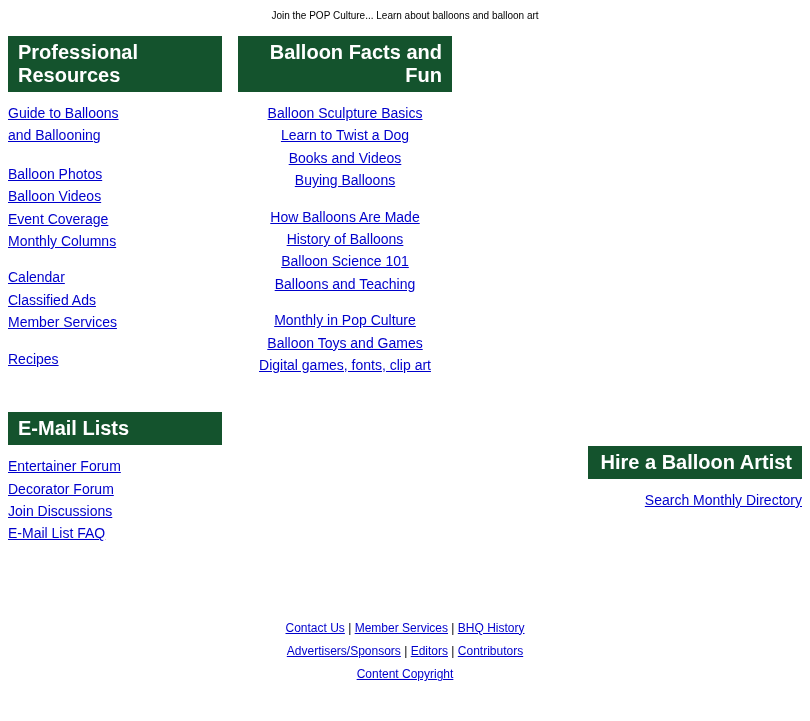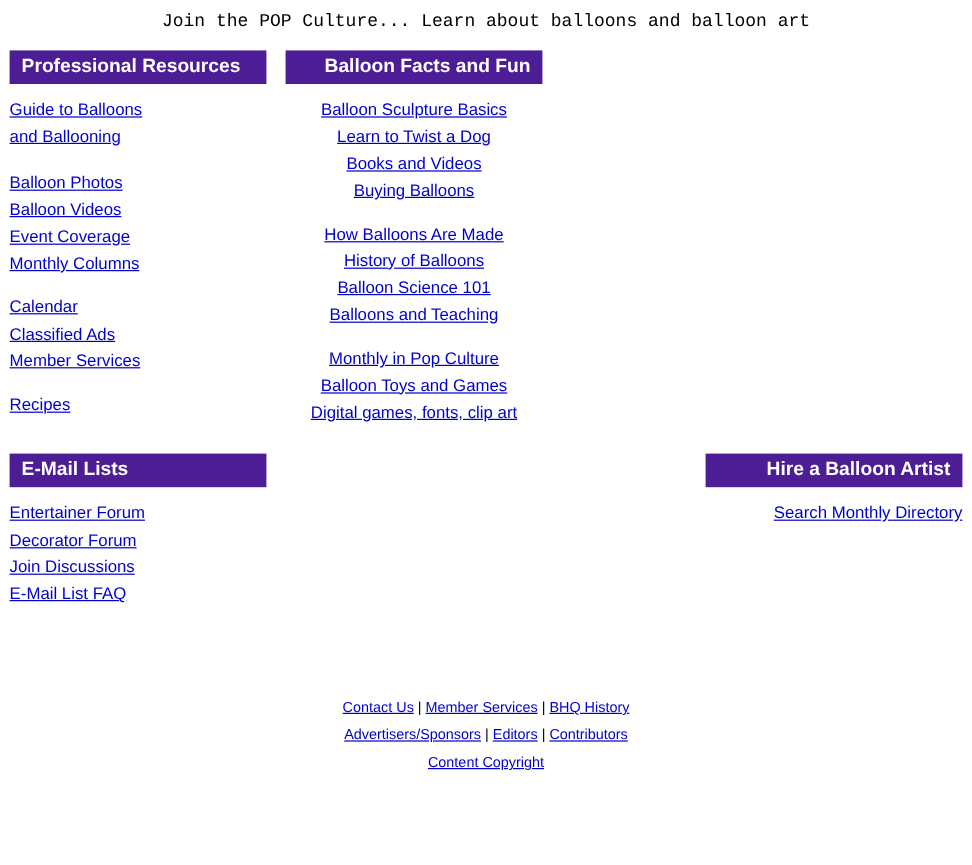--- a/index.html
+++ b/index.html
@@ -6,23 +6,22 @@
     body {
       font-family: Arial, sans-serif;
       background: #ffffff;
       color: #000000;
       font-size: 14px;
       width: 810px;
     }
     .top-tagline {
       text-align: center;
       padding: 10px 0 15px 0;
-      font-size: 15px;
+      font-size: 10px;
       font-weight: normal;
-      font-family: Liberation Mono, monospace;
     }
     .main-layout {
       display: flex;
       width: 100%;
     }
     .left-col {
       width: 230px;
       padding: 0 8px;
       flex-shrink: 0;
     }
@@ -33,24 +32,24 @@
       justify-content: center;
       padding: 10px 0;
     }
     .right-col {
       width: 230px;
       padding: 0 8px;
       flex-shrink: 0;
       text-align: right;
     }
     .section-header {
-      background: #4c1d95;
+      background: #14532d;
       color: #ffffff;
       font-weight: bold;
-      font-size: 16px;
+      font-size: 20px;
       padding: 5px 10px;
       margin-bottom: 10px;
       display: block;
     }
     .left-col .section-header {
       text-align: left;
     }
     .right-col .section-header {
       text-align: right;
     }
@@ -74,21 +73,22 @@
       position: relative;
       width: 280px;
       height: 220px;
       display: flex;
       align-items: center;
       justify-content: center;
     }
     .bottom-sections {
       display: flex;
       width: 100%;
-      margin-top: 10px;
+      margin-top: 22px;
+      align-items: center;
     }
     .bottom-left {
       width: 230px;
       padding: 0 8px;
       flex-shrink: 0;
     }
     .bottom-right {
       width: 230px;
       padding: 0 8px;
       flex-shrink: 0;

